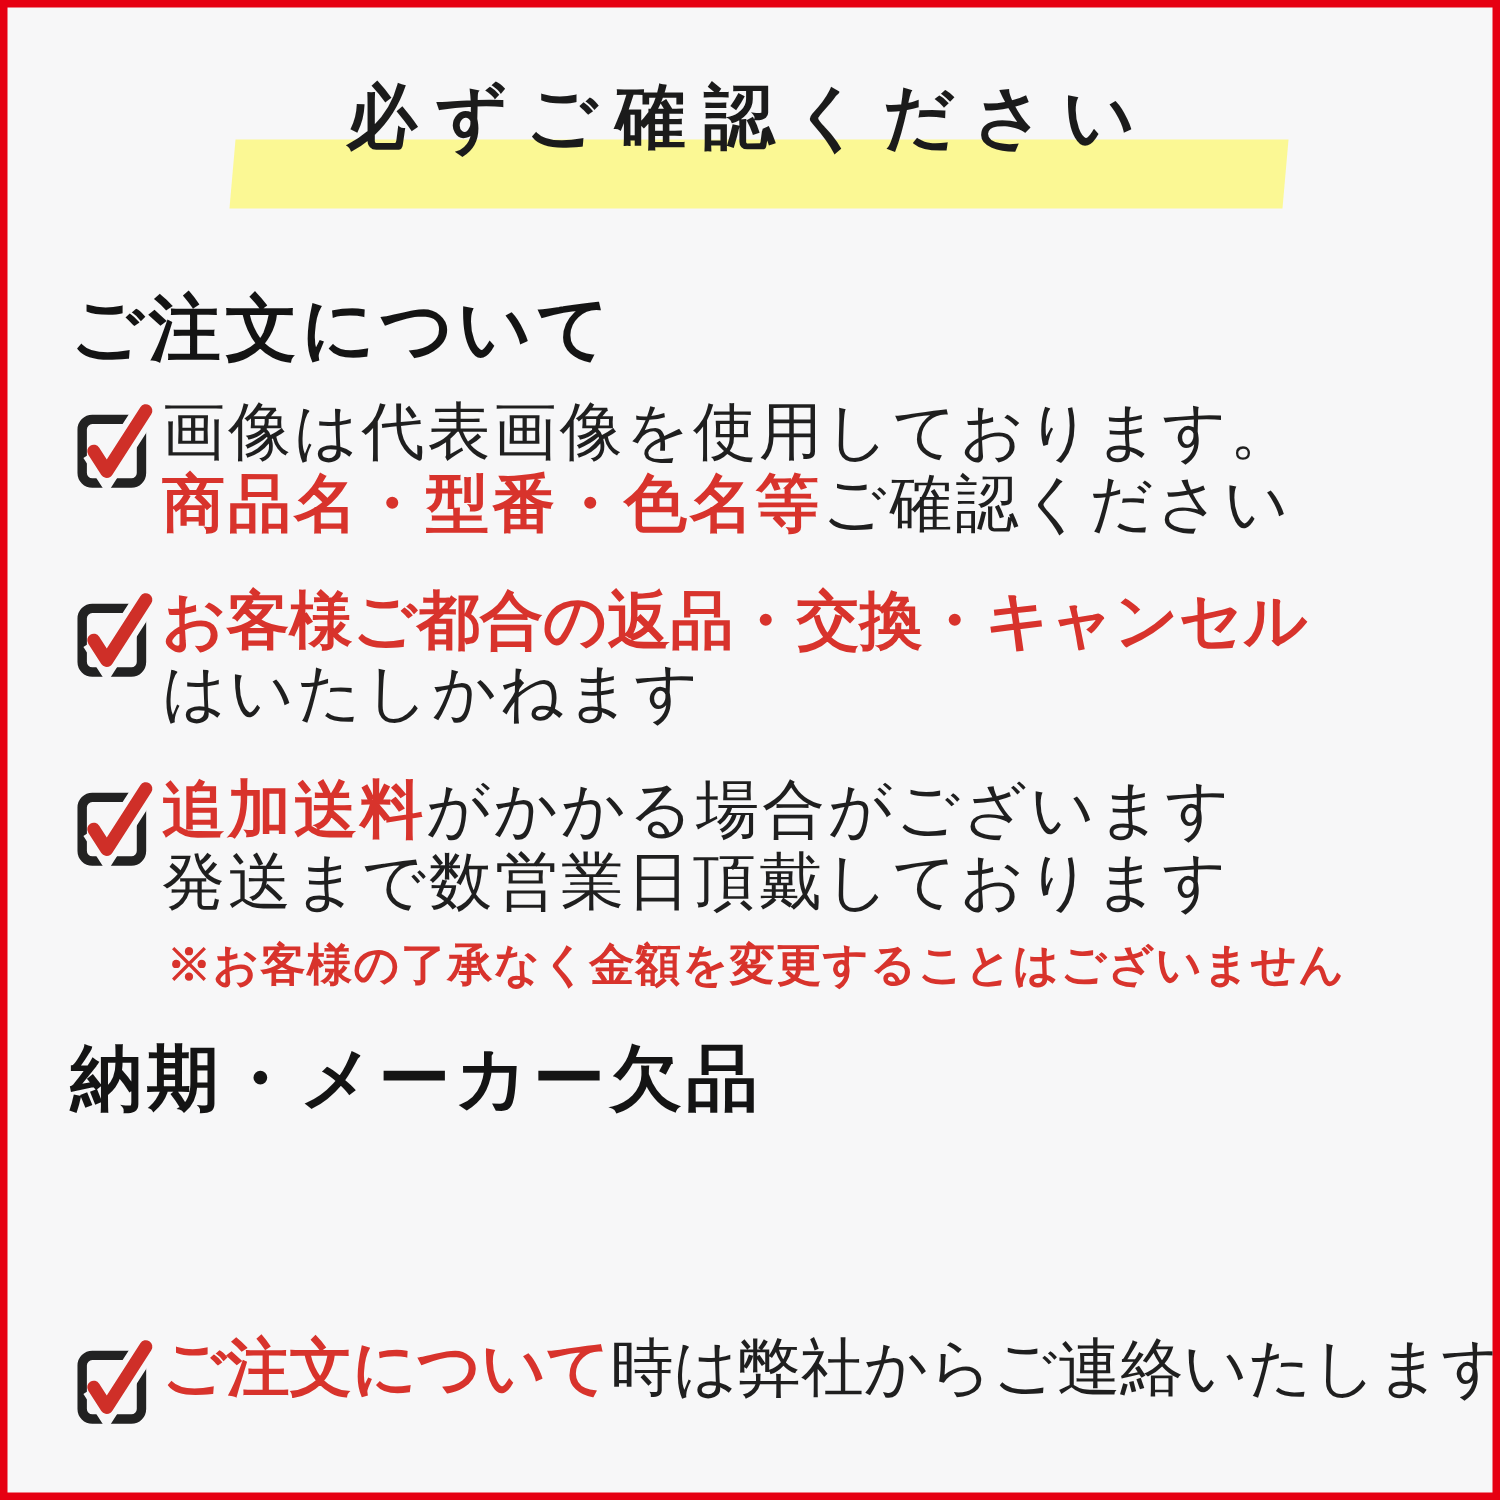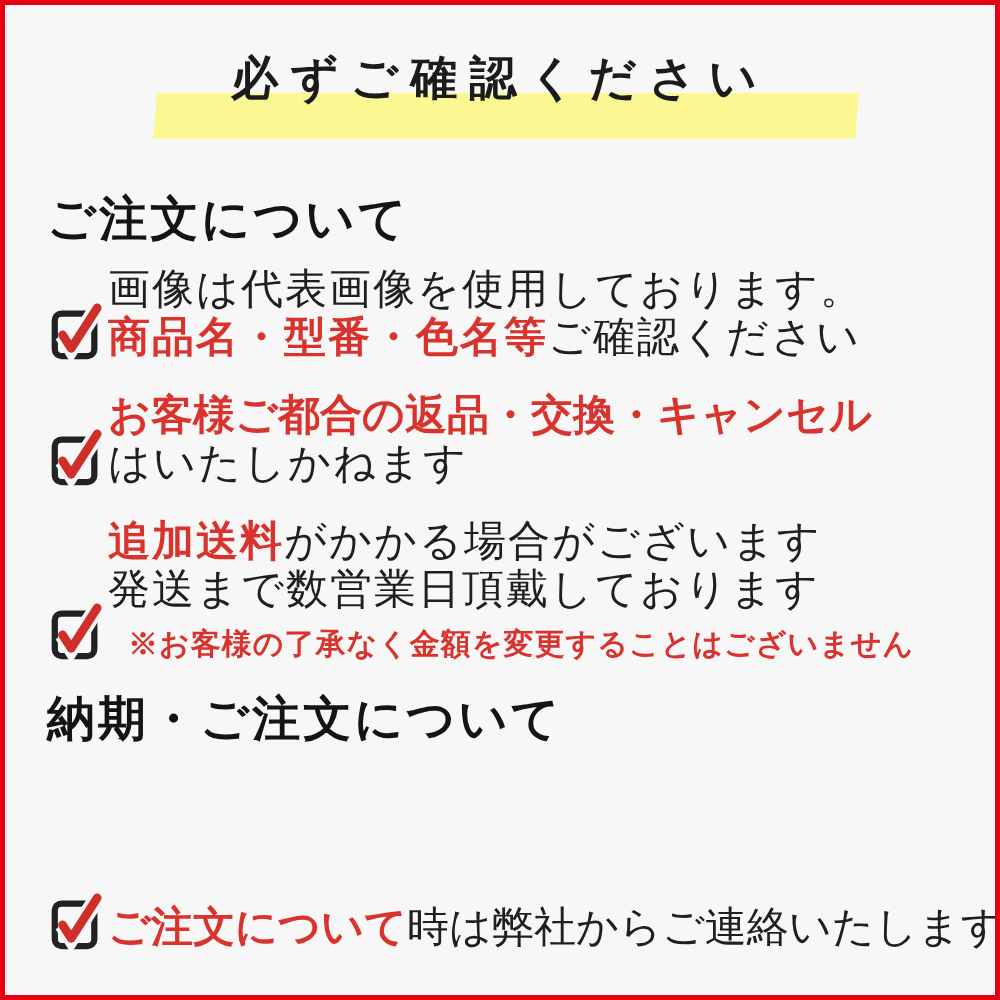--- a/index.html
+++ b/index.html
@@ -55,21 +55,21 @@
     color: #141414;
     white-space: nowrap;
     z-index: 1;
   }
   .heading-orders { top: 182px; }
   .heading-stock  { top: 682px; }
   .check-item {
     position: absolute;
     left: 44px;
     display: flex;
-    align-items: flex-end;
+    align-items: flex-start;
     gap: 5px;
     z-index: 1;
   }
   .item-1 { top: 260px; }
   .item-2 { top: 386px; }
   .item-3 { top: 512px; }
   .item-4 { top: 764px; }
   .item-5 { top: 884px; }
   .checkbox-icon { flex: 0 0 auto; margin-top: 0; }
   .item-lines {
@@ -78,21 +78,21 @@
     letter-spacing: 2px;
     font-weight: 500;
     white-space: nowrap;
   }
   .line { display: block; }
   .em { color: var(--accent-red); font-weight: 700; }
   .tight { letter-spacing: 0px; }
   .item-note {
     display: block;
     margin-top: 14px;
-    margin-left: 20px;
+    margin-left: 3px;
     font-size: 30px;
     line-height: 34px;
     letter-spacing: 1px;
     font-weight: 700;
     color: var(--accent-red);
     white-space: nowrap;
   }
 </style>
 </head>
 <body>
@@ -134,21 +134,21 @@
       <polyline points="14,37 23,51 50,9" fill="none" style="stroke:var(--background)" stroke-width="17"></polyline>
       <polyline points="14,37 23,51 50,9" fill="none" style="stroke:var(--check-red)" stroke-width="9" stroke-linecap="round" stroke-linejoin="round"></polyline>
     </svg>
     <div class="item-lines">
       <span class="line"><span class="em">追加送料</span><span>がかかる場合がございます</span></span>
       <span class="line"><span>発送まで数営業日頂戴しております</span></span>
       <span class="item-note">※お客様の了承なく金額を変更することはございません</span>
     </div>
   </div>
 
-  <h2 class="section-heading heading-stock">納期・ご注文について</h2>
+  <h2 class="section-heading heading-stock">納期・メーカー欠品</h2>
 
 
   <div class="check-item item-5">
     <svg class="checkbox-icon" viewBox="0 0 56 64" width="54" height="62">
       <rect x="6" y="15" width="41" height="44" rx="7" fill="none" style="stroke:var(--checkbox-black)" stroke-width="6.5"></rect>
       <polyline points="14,37 23,51 50,9" fill="none" style="stroke:var(--background)" stroke-width="17"></polyline>
       <polyline points="14,37 23,51 50,9" fill="none" style="stroke:var(--check-red)" stroke-width="9" stroke-linecap="round" stroke-linejoin="round"></polyline>
     </svg>
     <div class="item-lines tight">
       <span class="line"><span class="em">ご注文について</span><span>時は弊社からご連絡いたします</span></span>

